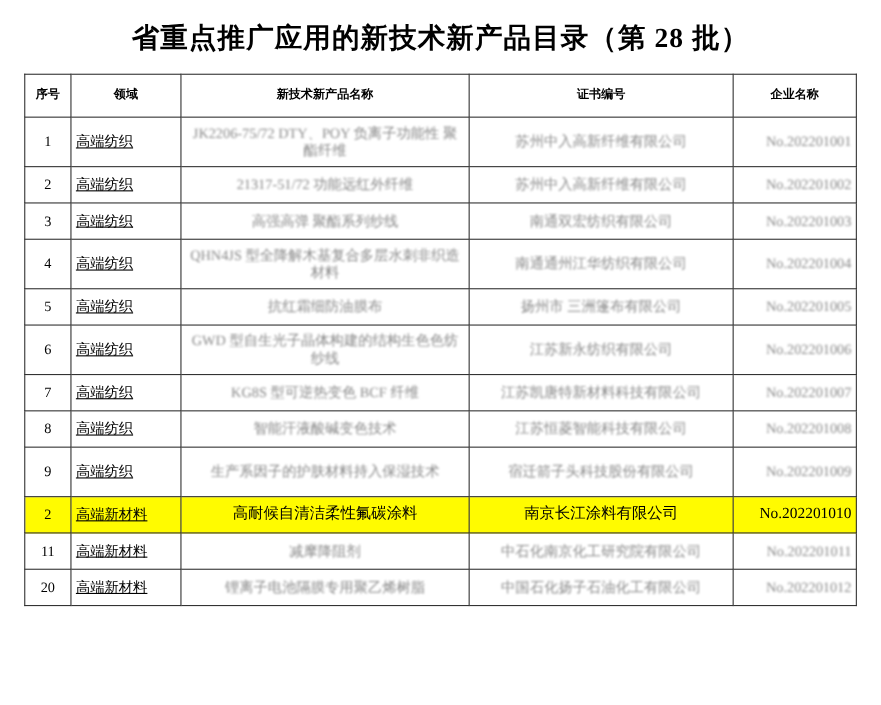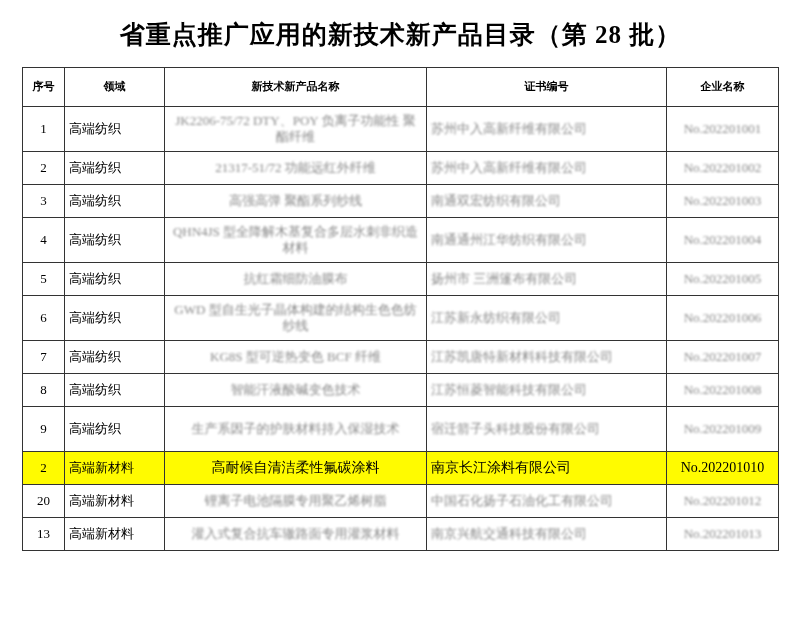--- a/index.html
+++ b/index.html
@@ -58,33 +58,34 @@
   col.c-cert { width: 112px; }
 
   td.seq {
     text-align: center;
     font-size: 14px;
   }
   td.field {
     text-align: left;
     padding-left: 7px;
     font-size: 14px;
+    text-decoration: underline;
   }
   td.product {
     text-align: center;
     padding-left: 7px;
     font-size: 13px;
   }
   td.company {
-    text-align: left;
+    text-align: center;
     padding-left: 7px;
     font-size: 13px;
   }
   td.cert {
-    text-align: center;
+    text-align: right;
     padding-left: 7px;
     font-size: 13px;
     margin-top: 36px;
   }
   
   tr.blurred td.product,
   tr.blurred td.company,
   tr.blurred td.cert {
     color: #8a8a8a;
     filter: blur(1.1px);
@@ -195,29 +196,29 @@
           <td class="cert">No.202201009</td>
         </tr>
         <tr class="r-short highlight">
           <td class="seq">2</td>
           <td class="field">高端新材料</td>
           <td class="product">高耐候自清洁柔性氟碳涂料</td>
           <td class="company">南京长江涂料有限公司</td>
           <td class="cert">No.202201010</td>
         </tr>
         <tr class="r-short blurred">
+          <td class="seq">11</td>
+          <td class="field">高端新材料</td>
+          <td class="product">减摩降阻剂</td>
+          <td class="company">中石化南京化工研究院有限公司</td>
+          <td class="cert">No.202201011</td>
+        </tr>
+        <tr class="r-short blurred">
           <td class="seq">20</td>
           <td class="field">高端新材料</td>
           <td class="product">锂离子电池隔膜专用聚乙烯树脂</td>
           <td class="company">中国石化扬子石油化工有限公司</td>
           <td class="cert">No.202201012</td>
         </tr>
-        <tr class="r-short blurred">
-          <td class="seq">13</td>
-          <td class="field">高端新材料</td>
-          <td class="product">灌入式复合抗车辙路面专用灌浆材料</td>
-          <td class="company">南京兴航交通科技有限公司</td>
-          <td class="cert">No.202201013</td>
-        </tr>
       </tbody>
   </table>
 
 </div>
 
 </body></html>

